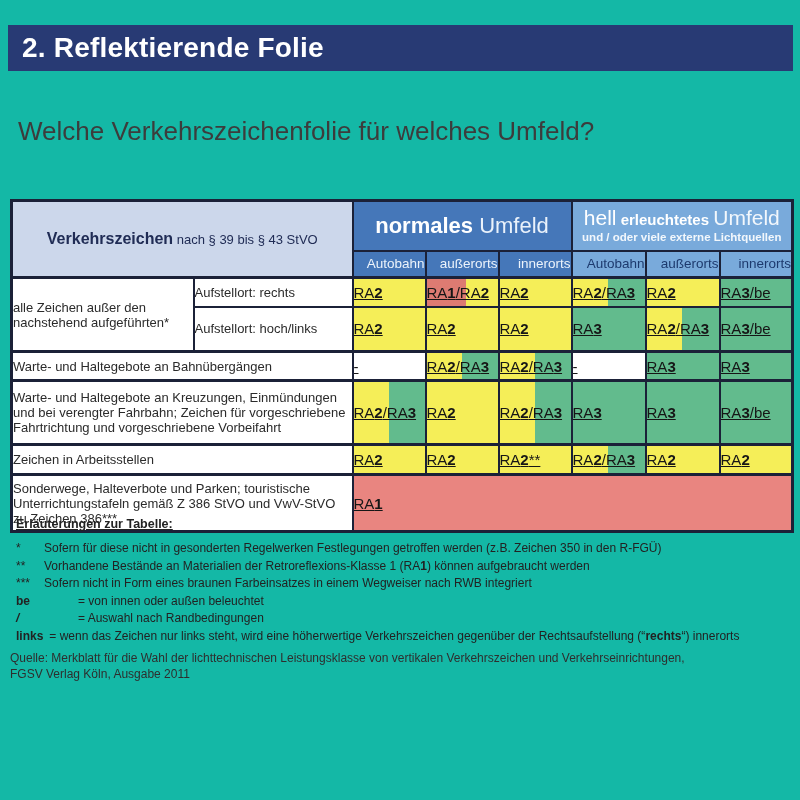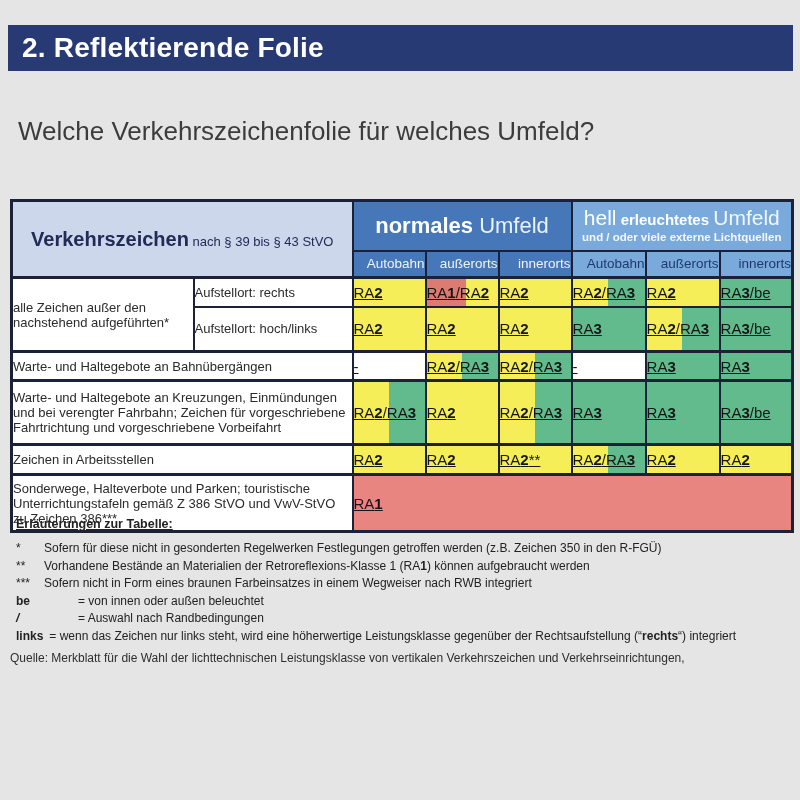--- a/index.html
+++ b/index.html
@@ -1,17 +1,17 @@
 <!DOCTYPE html>
 <html lang="de"><head>
 <meta charset="utf-8">
 <style>
   html,body{margin:0;padding:0;background:#fff;}
   .page{
-    position:relative;width:800px;height:800px;background:#e5e5e5;
+    position:relative;width:800px;height:800px;background:#14b8a6;
     font-family:"Liberation Sans", sans-serif;color:#222;overflow:hidden;
   }
   
   .title-bar{
     position:absolute;left:8px;top:25px;width:785px;height:46px;
     background:#283a74;display:flex;align-items:center;
   }
   .title-bar h1{
     margin:0 0 0 14px;color:#ffffff;font-size:28px;font-weight:bold;letter-spacing:.2px;
   }
@@ -26,21 +26,21 @@
     border:3px solid #1b2138;
   }
   table.matrix th, table.matrix td{
     border:2px solid #1b2138;padding:0;overflow:hidden;
   }
   tr.major > td{border-top-width:3px;}
   .corner{
     background:#ccd7eb;color:#202c55;text-align:center;vertical-align:middle;
     font-size:13px;font-weight:400;
   }
-  .corner b{font-size:20px;}
+  .corner b{font-size:16px;}
   .hdr-normal{
     background:#4577b9;color:#ffffff;text-align:center;vertical-align:middle;font-size:22px;font-weight:400;
   }
   .hdr-normal span{color:#eaf2fb;}
   .hdr-hell{
     background:#79aadb;color:#ffffff;text-align:center;vertical-align:middle;
   }
   .hh-line1{font-size:21px;line-height:22px;}
   .hh-bold{font-weight:normal;}
   .hh-small{font-size:15px;}
@@ -191,21 +191,22 @@
     <div class="fn-line">
       <span class="marker m-term">be</span>
       <span class="fn-text"><span>= von innen oder außen beleuchtet</span></span>
     </div>
     <div class="fn-line">
       <span class="marker m-slash">/</span>
       <span class="fn-text"><span>= Auswahl nach Randbedingungen</span></span>
     </div>
     <div class="fn-line">
       <span class="marker m-links">links</span>
-      <span class="fn-text"><span>= wenn das Zeichen nur links steht, wird eine höherwertige Leistungsklasse gegenüber der Rechtsaufstellung (“</span><b>rechts</b><span>“) integriert</span></span>
+      <span class="fn-text"><span>= wenn das Zeichen nur links steht, wird eine höherwertige Verkehrszeichen gegenüber der Rechtsaufstellung (“</span><b>rechts</b><span>“) innerorts</span></span>
     </div>
   </div>
 
   <div class="source">
     <div>Quelle: Merkblatt für die Wahl der lichttechnischen Leistungsklasse von vertikalen Verkehrszeichen und Verkehrseinrichtungen,</div>
+    <div>FGSV Verlag Köln, Ausgabe 2011</div>
   </div>
 
 </div>
 
 </body></html>

